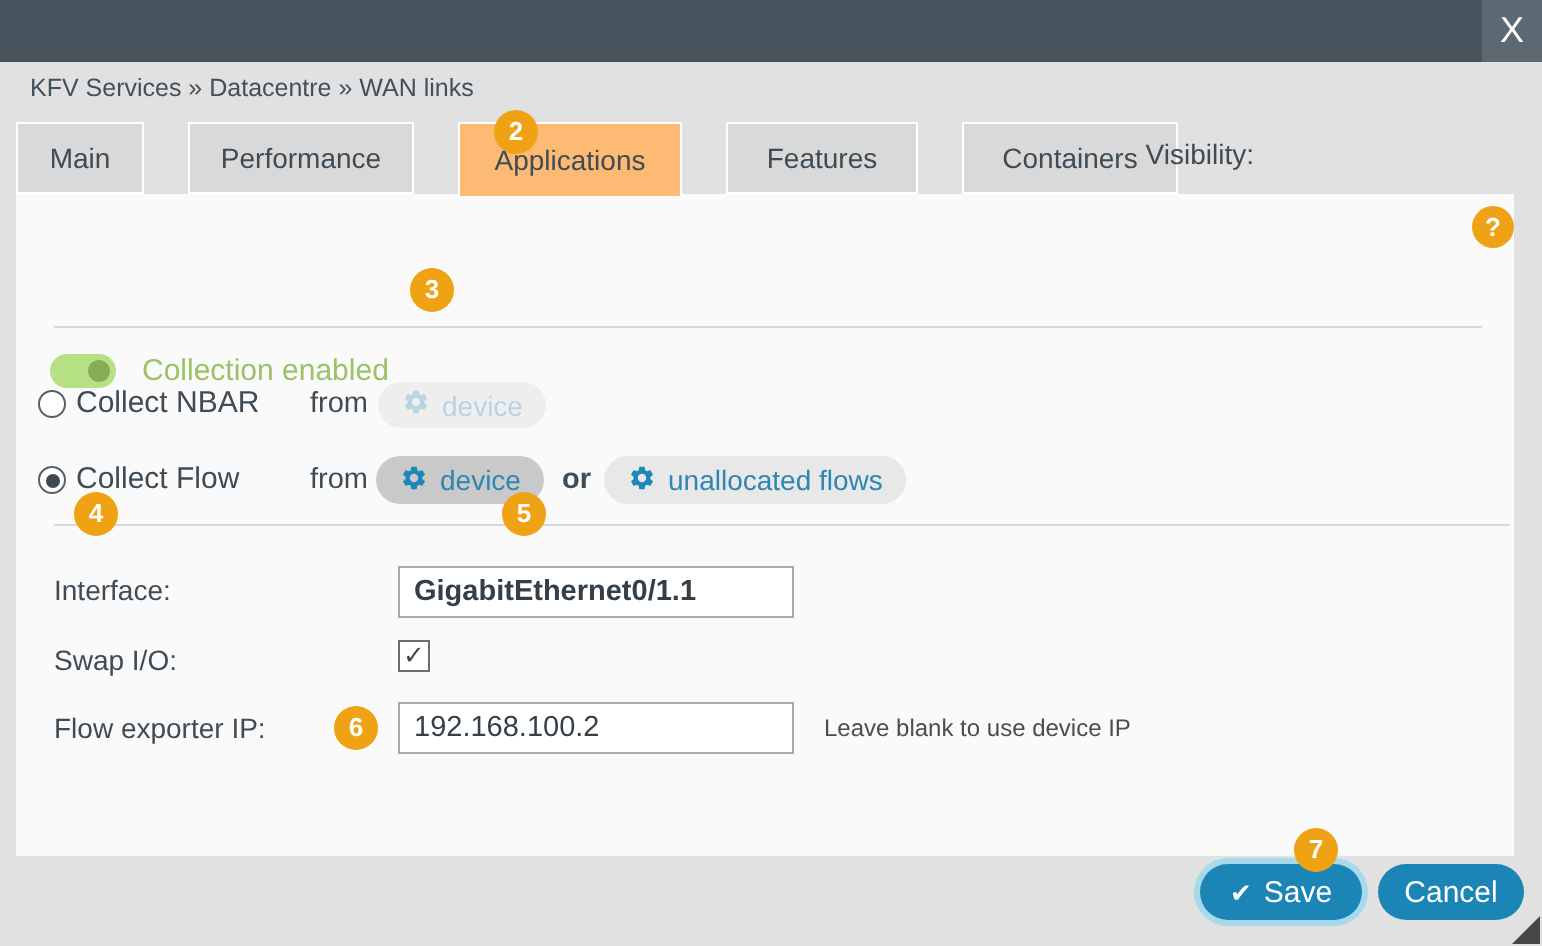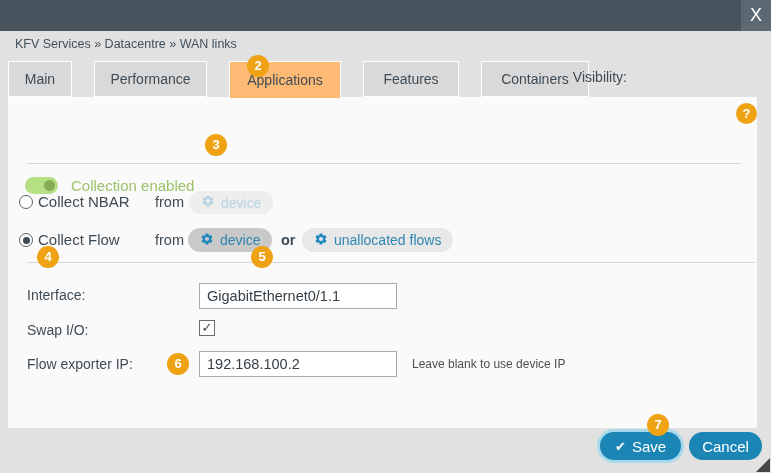--- a/index.html
+++ b/index.html
@@ -144,21 +144,21 @@
         <svg width="14" height="14" viewBox="0 0 24 24" fill="#1d86bd">
             <path d="M19.14 12.94c.04-.3.06-.61.06-.94s-.02-.64-.07-.94l2.03-1.58a.49.49 0 0 0 .12-.61l-1.92-3.32a.49.49 0 0 0-.59-.22l-2.39.96c-.5-.38-1.03-.7-1.62-.94l-.36-2.54a.48.48 0 0 0-.48-.41h-3.84c-.24 0-.43.17-.47.41l-.36 2.54c-.59.24-1.13.57-1.62.94l-2.39-.96a.49.49 0 0 0-.59.22L2.74 8.87a.48.48 0 0 0 .12.61l2.03 1.58c-.05.3-.09.63-.09.94s.02.64.07.94l-2.03 1.58a.49.49 0 0 0-.12.61l1.92 3.32c.12.22.37.29.59.22l2.39-.96c.5.38 1.03.7 1.62.94l.36 2.54c.05.24.24.41.48.41h3.84c.24 0 .44-.17.47-.41l.36-2.54c.59-.24 1.13-.56 1.62-.94l2.39.96c.22.08.47 0 .59-.22l1.92-3.32a.49.49 0 0 0-.12-.61l-2.01-1.58zM12 15.6a3.6 3.6 0 1 1 0-7.2 3.6 3.6 0 0 1 0 7.2z"></path>
           </svg>
       </span>
       <span>unallocated flows</span>
     </div>
 
     <div class="hr hr2"></div>
 
     <div class="flabel" style="left:19px; top:190px;">Interface:</div>
-    <input class="tinput" style="left: 191px; top: 186px;" type="text" value="GigabitEthernet0/1.1">
+    <input class="tinput" style="left: 191px; top: 186px; font-weight: bold;" type="text" value="GigabitEthernet0/1.1">
 
     <div class="flabel" style="left:19px; top:225px;">Swap I/O:</div>
     <div class="checkbox" style="left:191px; top:223px;">✓</div>
 
     <div class="flabel" style="left:19px; top:259px;">Flow exporter IP:</div>
     <input class="tinput" style="left: 191px; top: 254px;" type="text" value="192.168.100.2">
     <div class="hint" style="left:404px; top:260px;">Leave blank to use device IP</div>
   </div>
 
   <button class="btn save">

